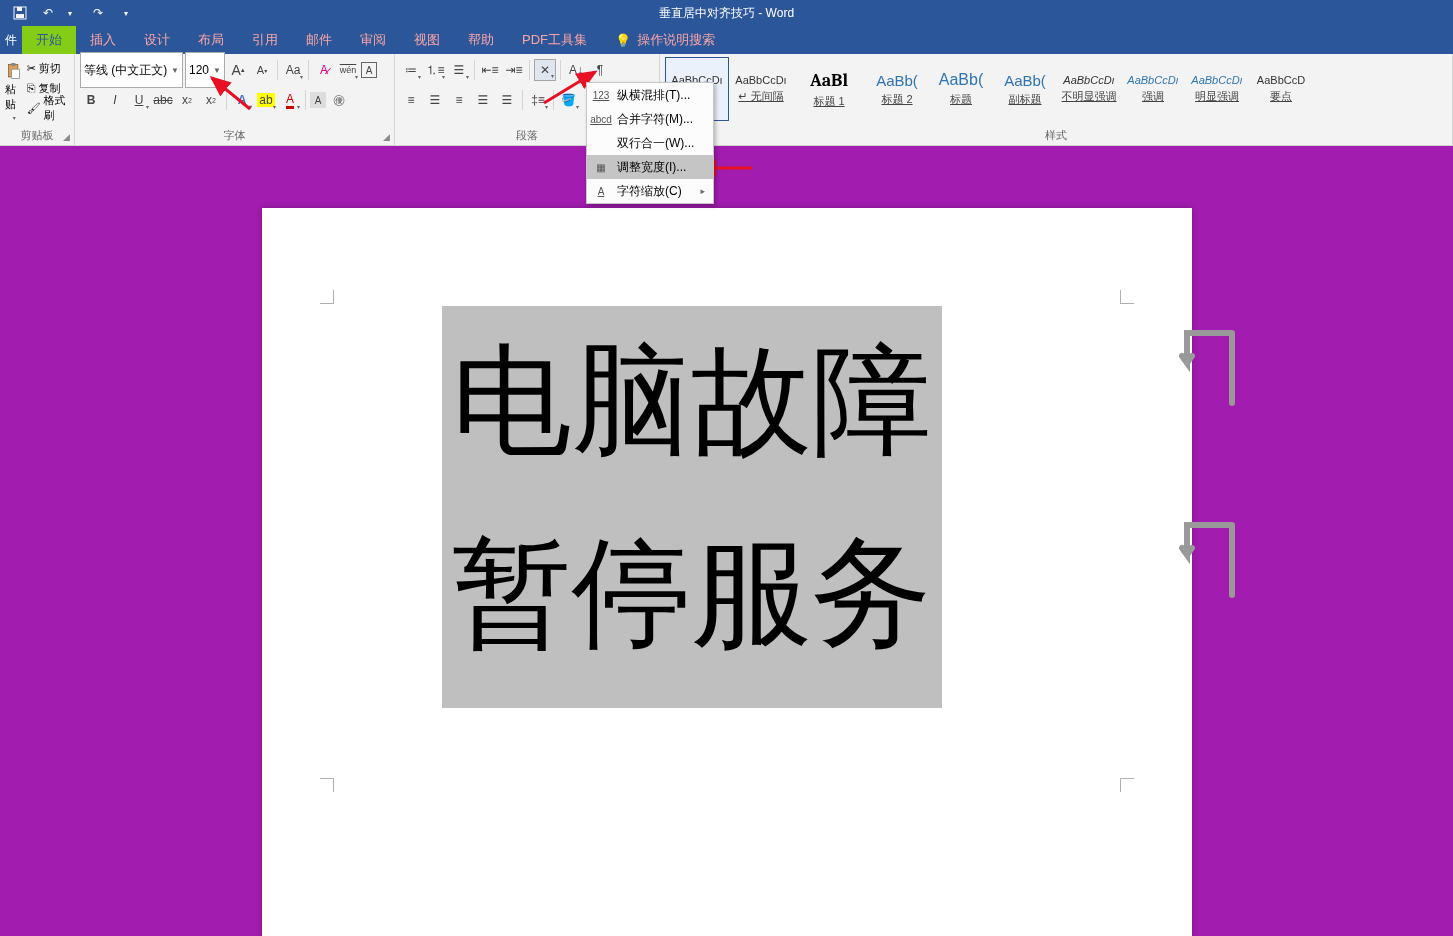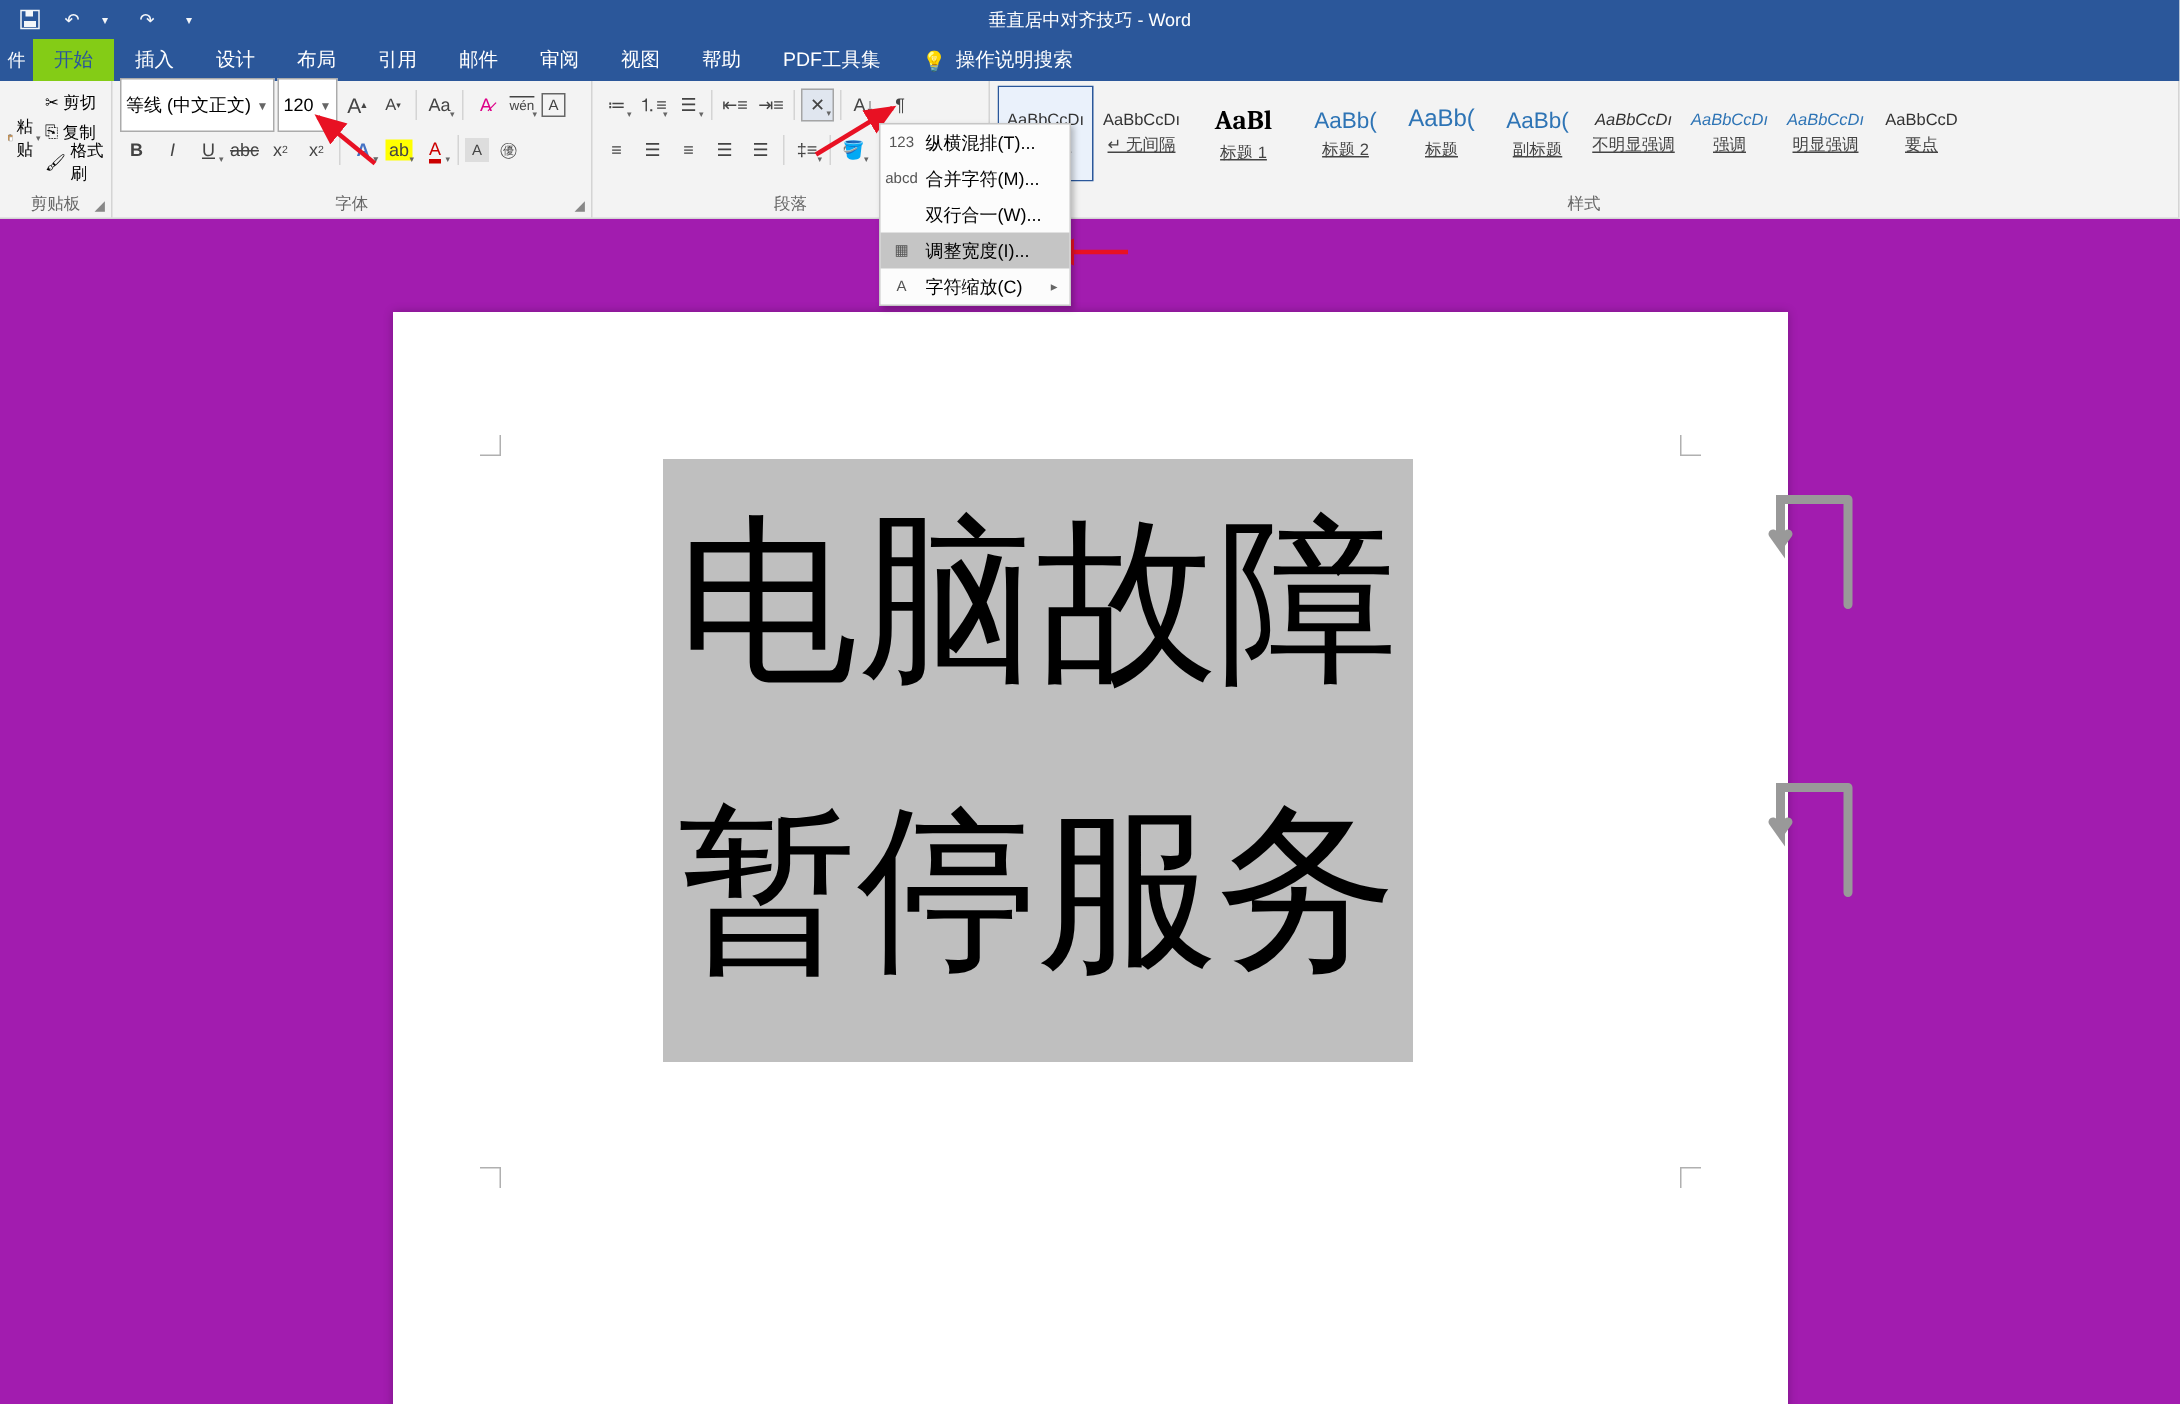--- a/index.html
+++ b/index.html
@@ -5,32 +5,32 @@
 * { margin: 0; padding: 0; box-sizing: border-box; }
 body { font-family: "Microsoft YaHei", "Segoe UI", sans-serif; font-size: 12px; background: #e6e6e6; overflow: hidden; width: 1453px; height: 936px; }
 
 .titlebar { background: #2b579a; color: #fff; height: 26px; display: flex; align-items: center; position: relative; }
 .qat { display: flex; align-items: center; gap: 4px; padding: 0 8px; }
 .qat-btn { width: 24px; height: 22px; display: flex; align-items: center; justify-content: center; color: #fff; opacity: 0.95; }
 .titlebar-title { position: absolute; left: 50%; transform: translateX(-50%); font-size: 12px; }
 
 .tabs { background: #2b579a; height: 28px; display: flex; align-items: stretch; padding-left: 0; }
 .tab-first { width: 22px; background: #2b579a; color:#fff; display:flex;align-items:center;justify-content:center;}
-.tab { padding: 0 14px; color: #ffffff; display: flex; align-items: center; cursor: pointer; font-size: 13px; }
+.tab { padding: 0 14px; color: #fca5a5; display: flex; align-items: center; cursor: pointer; font-size: 13px; }
 .tab.active { background: #84cc16; color: #2b579a; }
 .tab.tell { display:flex; align-items:center; gap:6px; }
 
 .ribbon { background: #f3f3f3; height: 92px; border-bottom: 1px solid #d4d4d4; display: flex; }
 .group { border-right: 1px solid #d4d4d4; padding: 3px 5px 0 5px; display: flex; flex-direction: column; position: relative; }
 .group-label { text-align: center; font-size: 11px; color: #666; padding: 2px 0; margin-top:auto; display:flex; justify-content:center; align-items:center; gap:4px;}
 .group-label .launcher { font-size:9px; color:#888; margin-left:auto; position:absolute; right:4px; bottom:3px;}
 
 .clip-group { width: 75px; }
 .clip-row { display: flex; }
-.paste-btn { width: 22px; height: 64px; display:flex; flex-direction:row; align-items:center; justify-content:flex-start; padding-top:6px; gap:2px;}
+.paste-btn { width: 22px; height: 64px; display:flex; flex-direction:column; align-items:center; justify-content:flex-start; padding-top:6px; gap:2px;}
 .clip-side { display:flex; flex-direction:column; gap:2px; padding-left:3px; padding-top:2px;}
 .clip-item { display:flex; align-items:center; gap:3px; font-size:11px; height:18px; }
 
 .font-group { width: 320px; }
 .font-row { display: flex; align-items: center; gap: 2px; height: 26px; margin-bottom: 4px; }
 .combo { border: 1px solid #ababab; background: #fff; height: 36px; display: flex; align-items: center; padding: 0 3px; font-size: 12px; }
 .combo .arrow { margin-left: auto; color: #666; font-size: 8px; padding-left:3px;}
 .font-name { width: 103px; }
 .font-size { width: 40px; }
 .rbtn { width: 22px; height: 22px; display:flex; align-items:center; justify-content:center; color:#444; position:relative;}
@@ -62,21 +62,21 @@
 .corner { position:absolute; width:20px; height:20px; }
 .corner.tl { border-left:1px solid #b0b0b0; border-top:1px solid #b0b0b0; left:58px; top:82px; width:14px; height:14px; transform: rotate(180deg);}
 .corner.tr { border-right:1px solid #b0b0b0; border-top:1px solid #b0b0b0; right:58px; top:82px; width:14px; height:14px; transform: rotate(180deg);}
 .corner.bl { border-left:1px solid #b0b0b0; border-bottom:1px solid #b0b0b0; left:58px; top:570px; width:14px; height:14px; transform: rotate(180deg);}
 .corner.br { border-right:1px solid #b0b0b0; border-bottom:1px solid #b0b0b0; right:58px; top:570px; width:14px; height:14px; transform: rotate(180deg);}
 
 .dropdown { position:absolute; left:586px; top:82px; width:128px; background:#fcfcfc; border:1px solid #c6c6c6; box-shadow:2px 2px 4px rgba(0,0,0,0.25); z-index:100;}
 .dd-item { height:24px; display:flex; align-items:center; padding:0 8px 0 6px; gap:8px; font-size:12px;}
 .dd-item.hover { background:#c5c5c5;}
 .dd-item.has-sub::after { content:"▸"; margin-left:auto; font-size:9px; color:#666;}
-.dd-icon { width:16px; height:16px; display:flex; align-items:center; justify-content:center; font-size:10px; color:#555;}
+.dd-icon { width:16px; height:16px; display:flex; align-items:center; justify-content:center; font-size:10px; color:#555;text-decoration:underline;}
 
 .arrow-annot { position:absolute; z-index:50; pointer-events:none;}
 .arrow-annot svg { overflow:visible;}
 </style>
 </head>
 <body>
 
 <div class="titlebar">
   <div class="qat">
     <div class="qat-btn">

